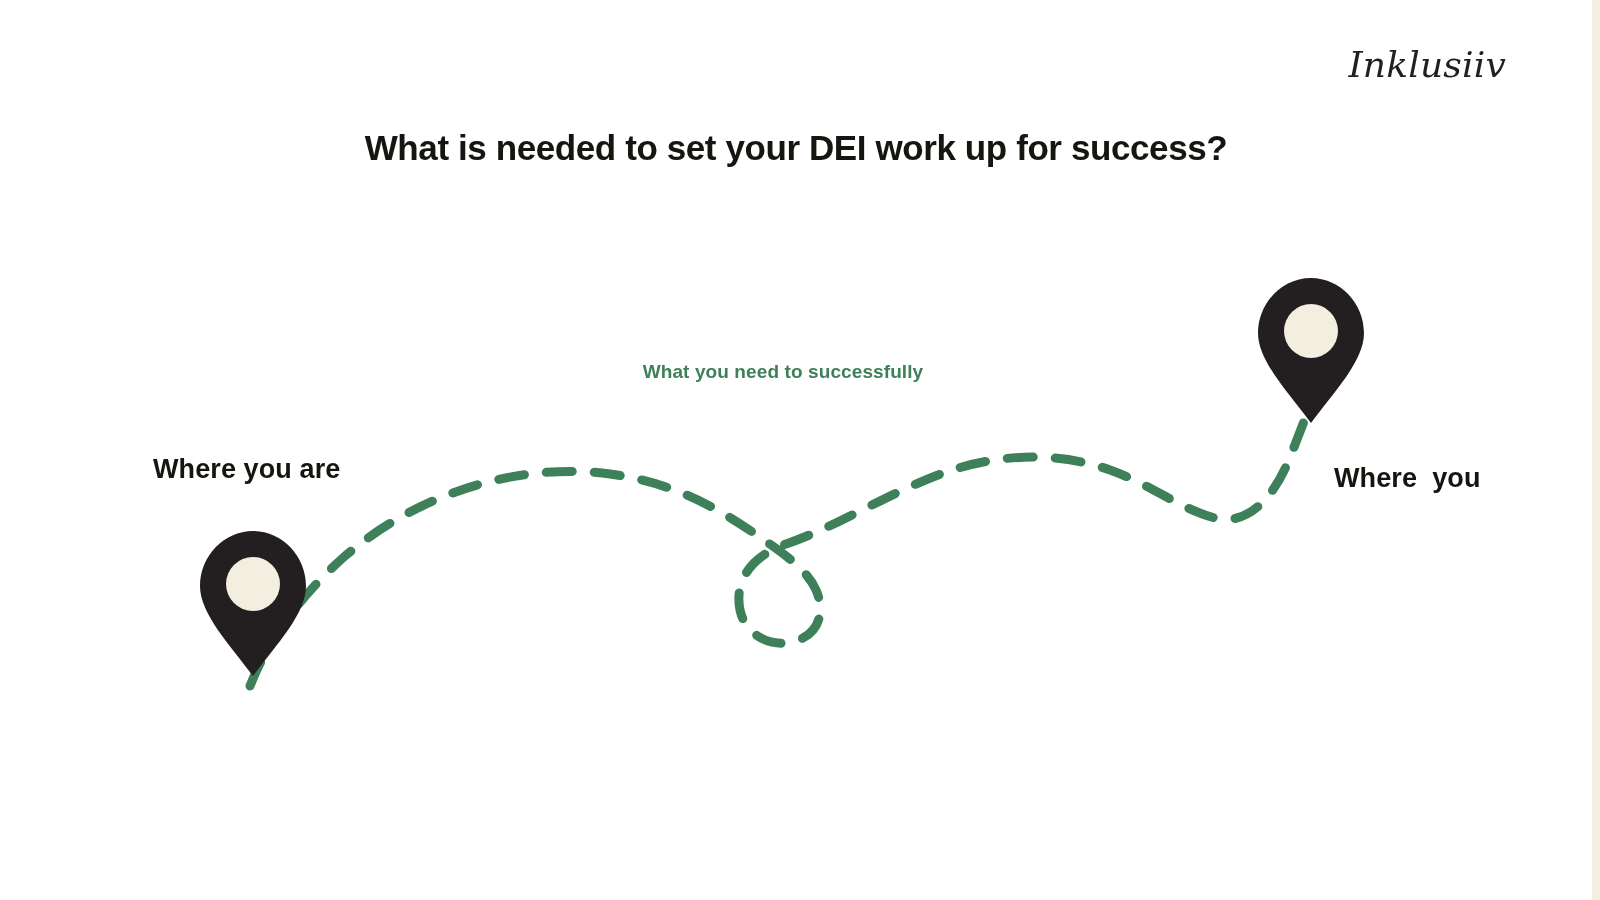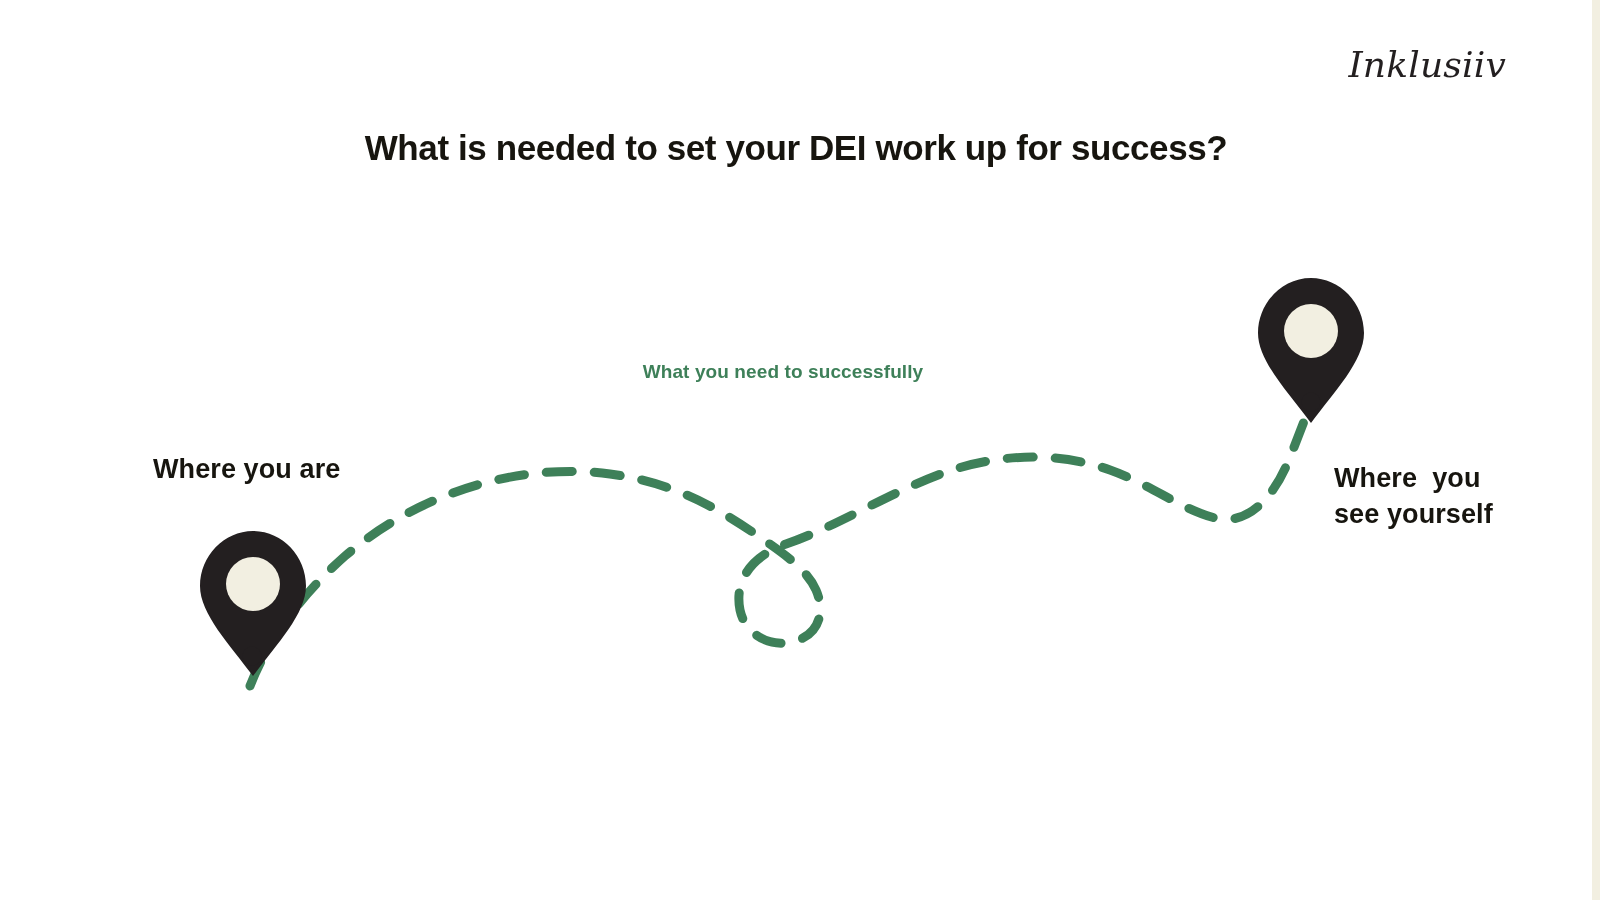--- a/index.html
+++ b/index.html
@@ -149,16 +149,15 @@
   </svg>
 
   <div class="label-dark" id="label-start">Where you are</div>
 
   <div id="label-middle">
     <span class="line">What you need to successfully</span>
   </div>
 
   <div class="label-dark" id="label-end">
     <span class="line">Where  you</span>
-    <span class="line">see yourself</span>
   </div>
 
 </div>
 
 </body></html>

